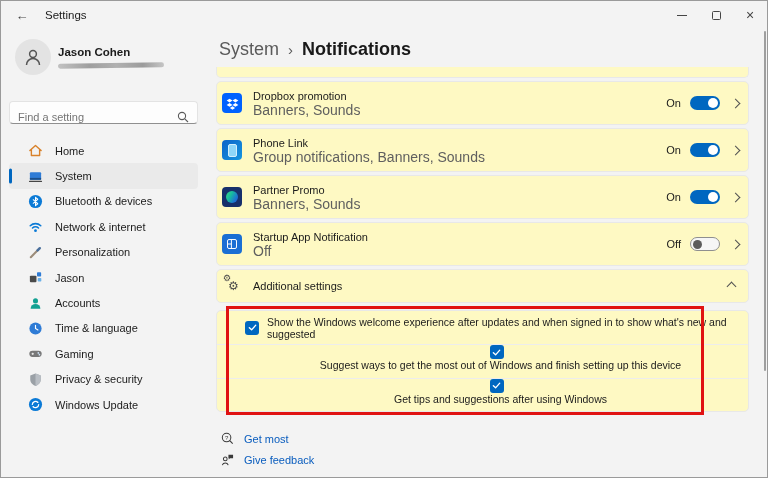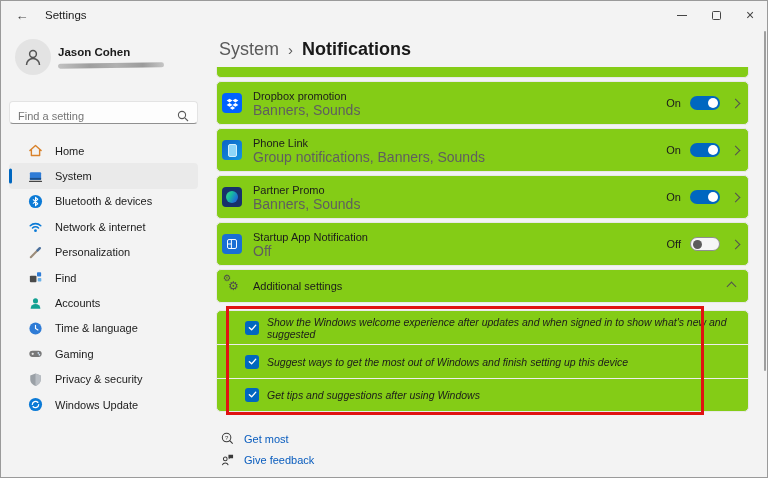--- a/index.html
+++ b/index.html
@@ -22,41 +22,41 @@
   
   .sidebar { position:absolute; top:28px; left:0; width:205px; bottom:0; }
   .profile { position:relative; height:46px; margin:10px 0 0 14px; }
   .avatar { position:absolute; left:0; top:0; width:36px; height:36px; border-radius:50%; background:#e3e3e3;
             display:flex; align-items:center; justify-content:center; }
   .profile-name { position:absolute; left:43px; top:7px; font-size:11.5px; font-weight:bold; color:#1b1b1b; }
   .scribble { position:absolute; left:43px; top:24px; width:106px; height:5px; border-radius:3px;
               background:linear-gradient(90deg,#b9b9b9,#8f8f8f 30%,#a5a5a5 55%,#8c8c8c 80%,#bdbdbd);
               transform:rotate(-0.8deg); opacity:.85; }
   .searchbox { margin:16px 8px 0 8px; height:23px; background:#fdfdfd; border:1px solid #e3e3e3;
-               border-bottom:1px solid #8f8f8f; border-radius:4px; display:flex; align-items:flex-start; padding:8px 8px; }
+               border-bottom:1px solid #8f8f8f; border-radius:4px; display:flex; align-items:flex-end; padding:0 8px; }
   .searchbox input { flex:1; border:none; outline:none; background:transparent; font-size:11px; color:#555;
                      font-family:inherit; }
   .nav { margin-top:14px; }
   .nav-item { position:relative; height:25.4px; margin:0 8px; display:flex; align-items:center;
               padding-left:18px; border-radius:4px; }
   .nav-item.selected { background:#eaeaea; }
   .nav-item.selected::before { content:""; position:absolute; left:0; top:50%; transform:translateY(-50%);
               width:3px; height:15px; border-radius:2px; background:#0067C0; }
   .nav-icon { width:16px; height:16px; display:flex; align-items:center; justify-content:center; flex:0 0 16px; }
   .nav-label { margin-left:12px; font-size:11px; color:#1b1b1b; white-space:nowrap; }
 
   
   .main { position:absolute; left:205px; top:28px; right:0; bottom:0; padding:10px 18px 0 10px; }
   .breadcrumb { display:flex; align-items:baseline; margin-left:3px; }
   .bc-parent { font-size:18px; color:#5a5a5a; }
   .bc-sep { font-size:15px; color:#5a5a5a; margin:0 9px; }
   .bc-current { font-size:18px; font-weight:600; color:#191919; }
 
   .list { margin-top:7px; }
-  .card { background:#84cc16; border:1px solid #e8e8e8; border-radius:5px; }
+  .card { background:#fef9c3; border:1px solid #e8e8e8; border-radius:5px; }
   .sliver { height:11px; border-radius:0 0 5px 5px; border-top:none; margin-bottom:3px; }
   .row { height:44px; margin-bottom:3px; display:flex; align-items:center; padding:0 9px 0 5px; }
   .row-icon { width:20px; height:20px; border-radius:4px; flex:0 0 20px; display:flex; align-items:center;
               justify-content:center; overflow:hidden; }
   .row-text { margin-left:11px; }
   .row-title { font-size:11px; color:#1b1b1b; line-height:13px; }
   .row-sub { font-size:14px; color:#5f5f5f; line-height:12px; margin-top:1px; }
   .row-right { margin-left:auto; display:flex; align-items:center; }
   .state-label { font-size:11px; color:#1b1b1b; margin-right:9px; }
   .toggle { width:30px; height:14px; border-radius:7px; position:relative; }
@@ -70,23 +70,23 @@
 
   .row-short { height:34px; margin-bottom:7px; display:flex; align-items:center; padding:0 13px 0 5px; }
   .gears { width:20px; flex:0 0 20px; text-align:center; font-family:"DejaVu Sans",sans-serif; color:#4a4a4a;
            position:relative; height:20px; }
   .gears .g1 { position:absolute; left:1px; top:-3px; font-size:9px; }
   .gears .g2 { position:absolute; left:6px; top:3px; font-size:12px; }
 
   .anno-wrap { position:relative; }
   .anno-rect { position:absolute; left:10px; right:45px; top:-4px; bottom:-3px;
                border:3px solid #e01212; z-index:5; pointer-events:none; }
-  .chk-card { overflow:hidden;font-style:italic; }
+  .chk-card { overflow:hidden; }
   .chk-row { height:33.4px; display:flex; align-items:center; padding-left:28px; }
-  .chk-row + .chk-row { border-top:1px solid #ededed; }
+  .chk-row + .chk-row { border-top:1px solid #ededed;flex-direction:column; }
   .checkbox { width:14px; height:14px; border-radius:3px; background:#0067C0; display:flex; align-items:center;
               justify-content:center; flex:0 0 14px; }
   .chk-label { margin-left:8px; font-size:10.5px; color:#1b1b1b; }
 
   .footer { margin-top:16px; margin-left:3px; }
   .flink { display:flex; align-items:center; height:21px; }
   .flink-icon { width:16px; display:flex; justify-content:center; }
   .flink-label { margin-left:9px; font-size:11px; color:#0a5dbe; }
 
   .scroll-thumb { position:absolute; right:1px; top:30px; width:2px; height:340px; background:#9e9e9e; border-radius:2px; }
@@ -181,21 +181,21 @@
         <span class="nav-label">Personalization</span>
       </div>
       <div class="nav-item">
         <span class="nav-icon">
           <svg width="15" height="15" viewBox="0 0 16 16">
               <rect x="2" y="6" width="7" height="7" rx="1" fill="#4a4a4a"></rect>
               <rect x="9.6" y="2.4" width="4.4" height="4.4" rx=".8" fill="#2f7cd6"></rect>
               <rect x="10.4" y="8.4" width="3.8" height="3.8" rx=".8" fill="#6ab0e8"></rect>
             </svg>
         </span>
-        <span class="nav-label">Find</span>
+        <span class="nav-label">Jason</span>
       </div>
       <div class="nav-item">
         <span class="nav-icon">
           <svg width="15" height="15" viewBox="0 0 16 16">
               <circle cx="8" cy="5.2" r="2.7" fill="#12a192"></circle>
               <path d="M2.8 13.6 a5.2 5.2 0 0 1 10.4 0 Z" fill="#12a192"></path>
             </svg>
         </span>
         <span class="nav-label">Accounts</span>
       </div>

